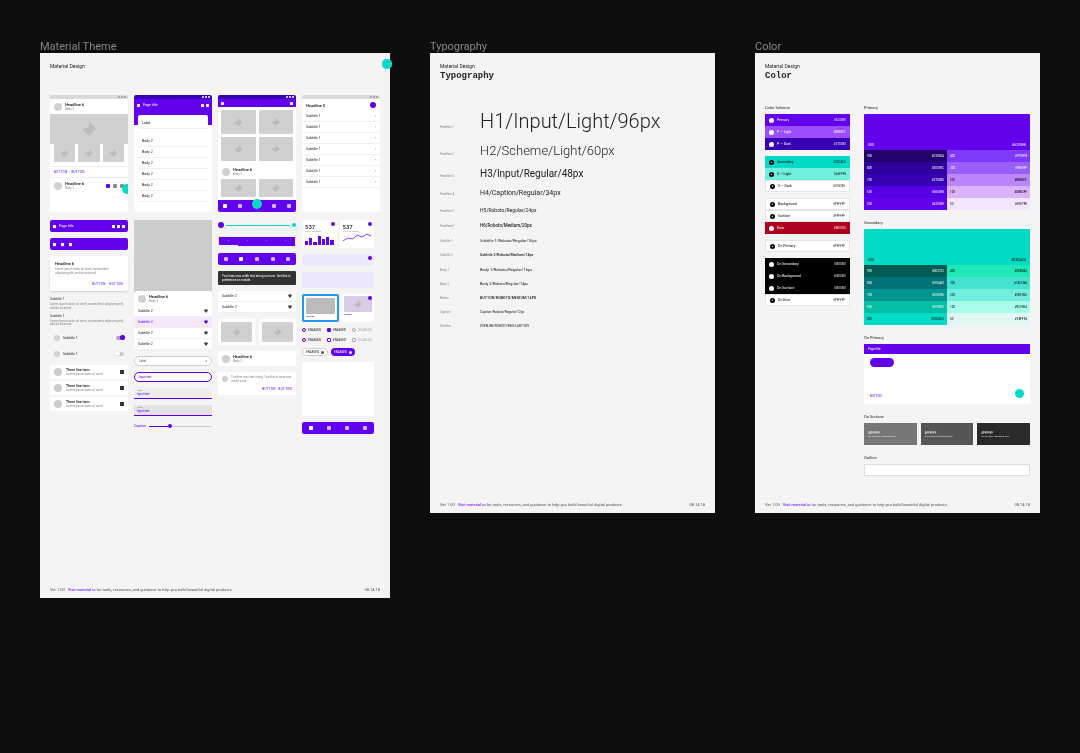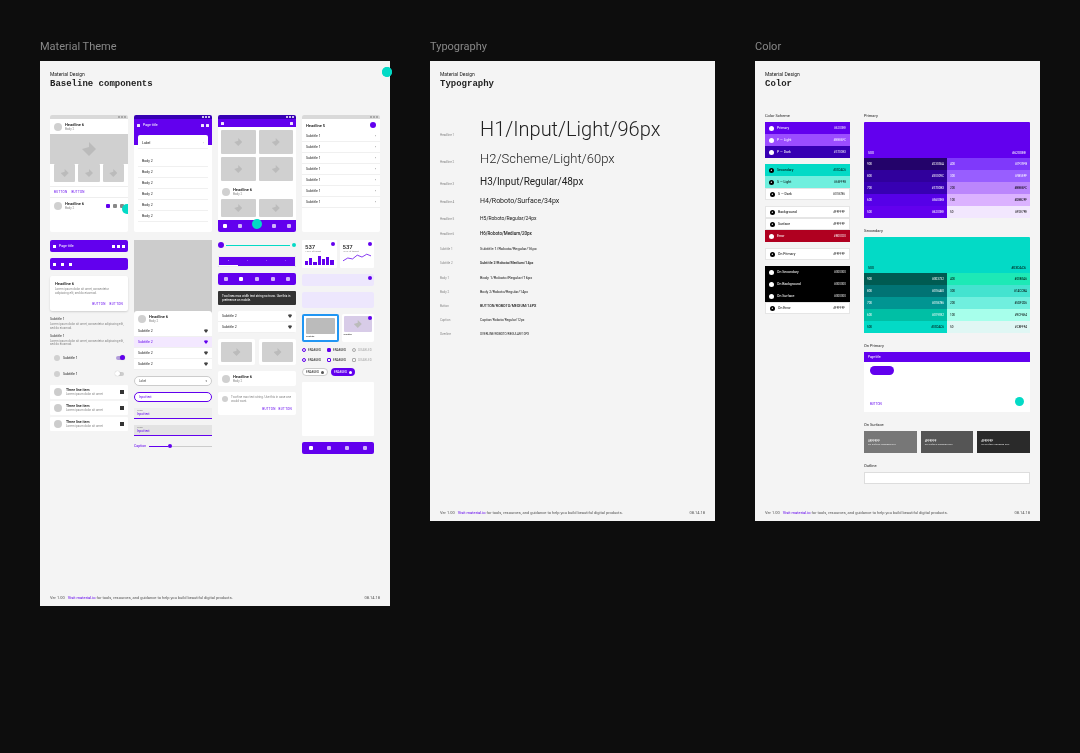--- a/index.html
+++ b/index.html
@@ -14,21 +14,20 @@
   }
   .canvas {
     display: flex;
     gap: 40px;
     align-items: flex-start;
   }
   .column { display: flex; flex-direction: column; }
   .col-label {
     color: #888;
     font-size: 11px;
-    margin-bottom: 8px;
   }
   .page {
     background: #f4f4f4;
     width: 350px;
     height: 545px;
     padding: 10px 10px 8px 10px;
     position: relative;
     font-size: 4px;
     color: #222;
   }
@@ -187,21 +186,20 @@
 </head>
 <body>
 
 <div class="canvas">
 
   <div class="column">
     <div class="col-label">Material Theme</div>
     <div class="page">
       <div class="page-header">
         <div class="brand">Material Design</div>
-        <div class="title">Baseline components</div>
       </div>
 
       <div class="mt-body">
 
         <div class="mt-grid">
 
           <div class="ab card">
             <div class="statusbar">
                 <span class="dot"></span>
                 <span class="dot"></span>
@@ -715,21 +713,21 @@
           <div class="typo-row">
             <div class="lbl">Headline 2</div>
     <div class="sample" style="font-size:13px;font-weight:300;">H2/Scheme/Light/60px</div>
           </div>
           <div class="typo-row">
             <div class="lbl">Headline 3</div>
     <div class="sample" style="font-size:10px;font-weight:400;">H3/Input/Regular/48px</div>
           </div>
           <div class="typo-row">
             <div class="lbl">Headline 4</div>
-    <div class="sample" style="font-size:7px;font-weight:400;">H4/Roboto/Surface/34px</div>
+    <div class="sample" style="font-size:7px;font-weight:400;">H4/Caption/Regular/34px</div>
           </div>
           <div class="typo-row">
             <div class="lbl">Headline 5</div>
     <div class="sample" style="font-size:5px;font-weight:400;">H5/Roboto/Regular/24px</div>
           </div>
           <div class="typo-row">
             <div class="lbl">Headline 6</div>
     <div class="sample" style="font-size:4.5px;font-weight:500;">H6/Roboto/Medium/20px</div>
           </div>
           <div class="typo-row">

